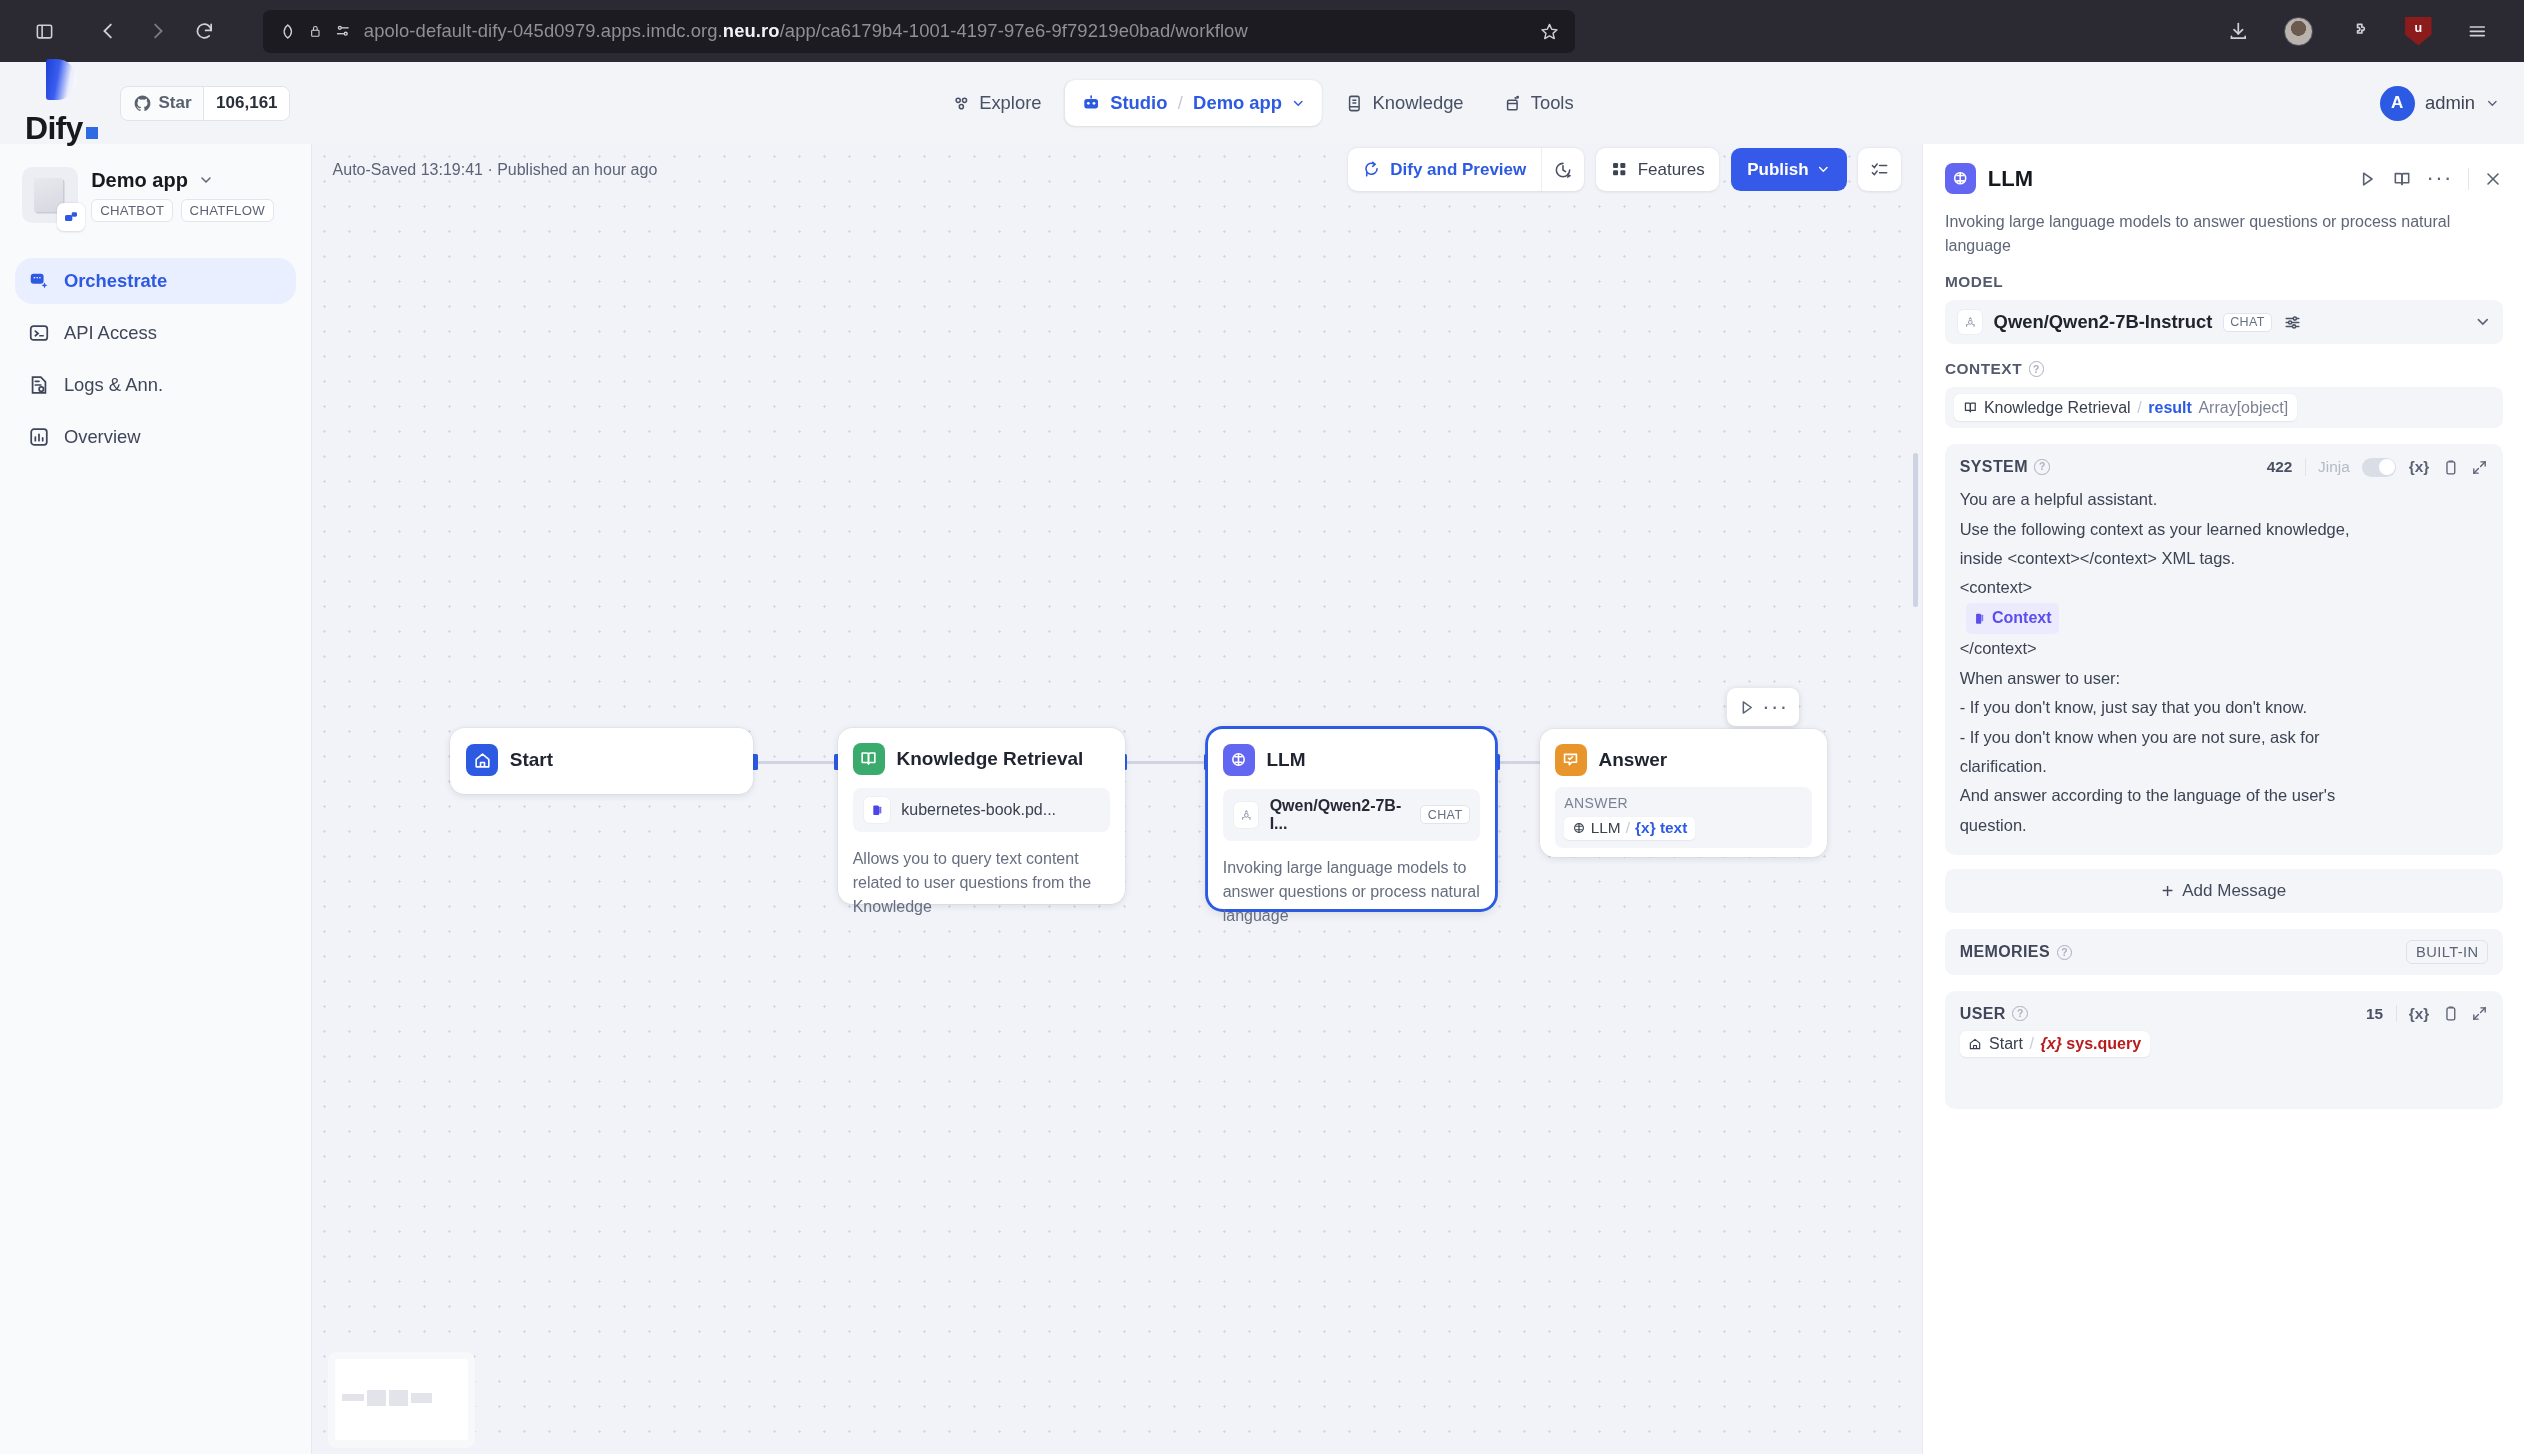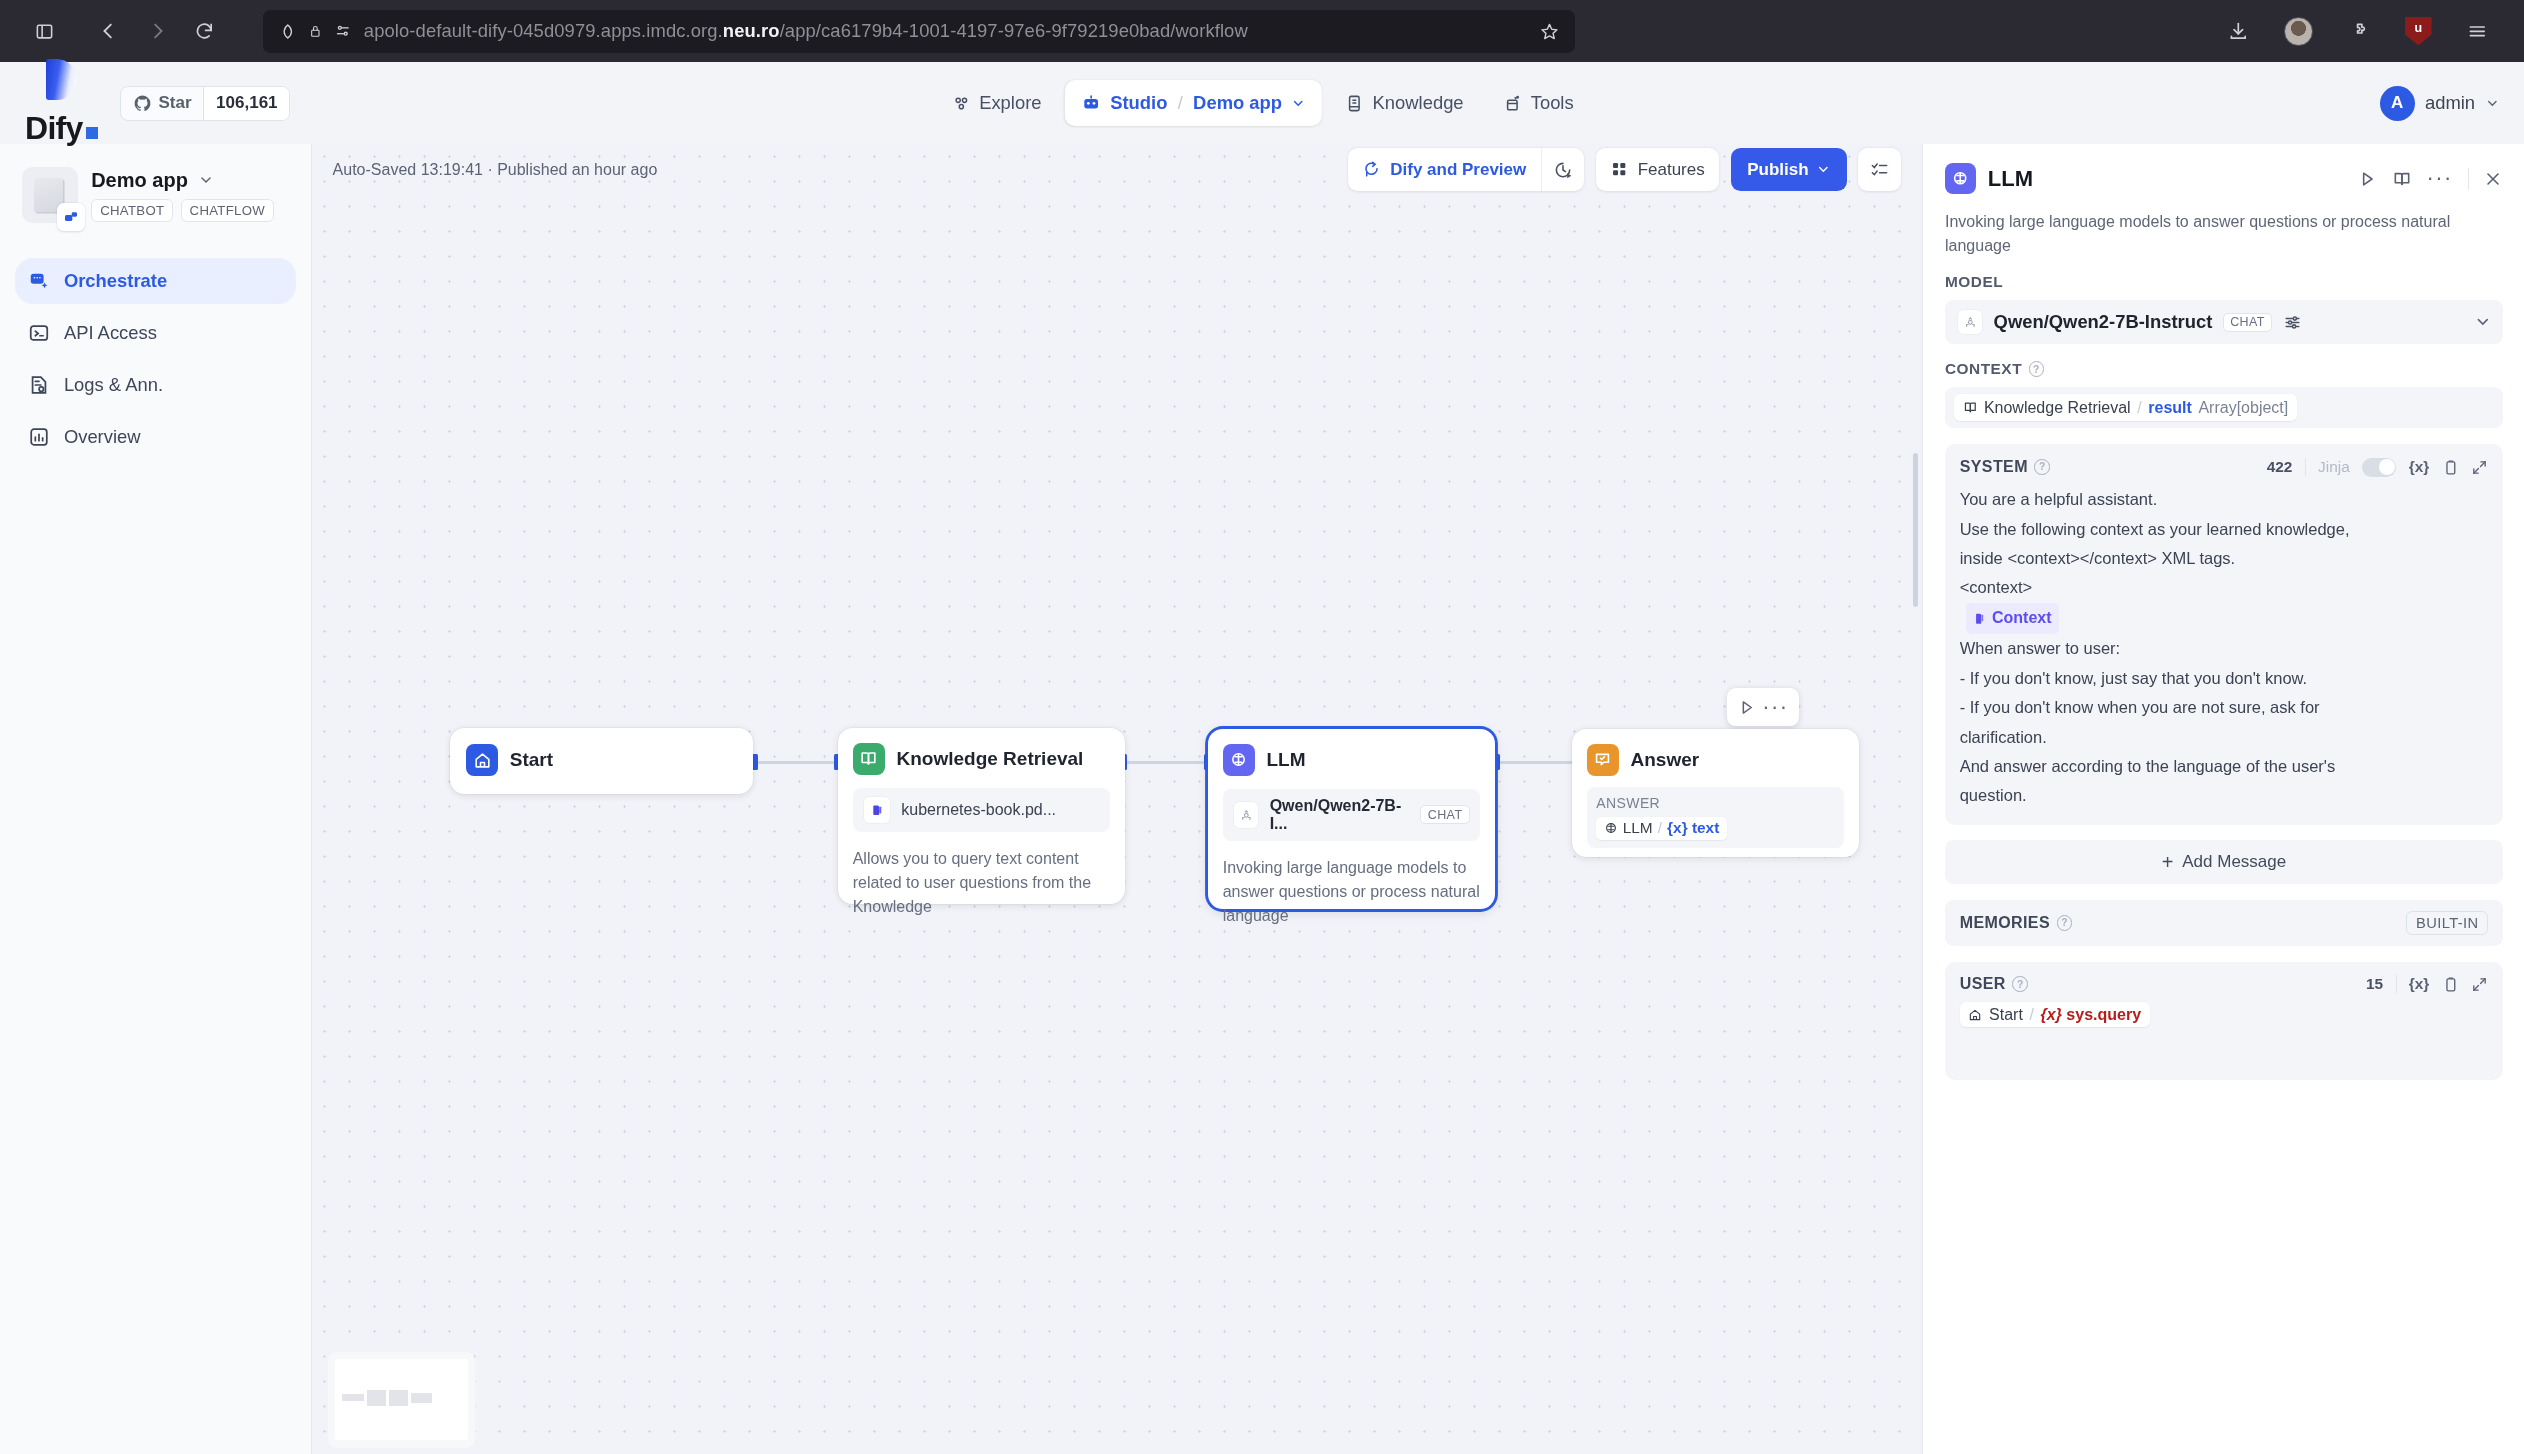--- a/index.html
+++ b/index.html
@@ -681,21 +681,21 @@
               <circle cx="12" cy="12" r="3"></circle>
               <path d="M12 4.5 10.3 6.8M12 4.5l1.7 2.3M5.5 16l2.8-.4M5.5 16l.6 2.8M18.5 16l-2.8-.4M18.5 16l-.6 2.8"></path>
             </svg>
         </span>
         <span style="font-size:16px;font-weight:700;color:#252a36;">Qwen/Qwen2-7B-I...</span>
         <span class="chat-pill">CHAT</span>
       </div>
       <div class="node-desc">Invoking large language models to answer questions or process natural language</div>
     </div>
 
-    <div class="node" style="left:1260px; top:585px; width:287px; height:128px;">
+    <div class="node" style="left:1228px; top:585px; width:287px; height:128px;">
       <div class="node-head">
         <div class="node-ic" style="background:#e8962c;">
           <svg width="19" height="19" viewBox="0 0 24 24" fill="none" stroke="#fff" stroke-width="2" stroke-linejoin="round">
               <path d="M4.5 5.5h15v10h-6l-3 3v-3h-6z"></path>
               <polyline points="9,10 11,12 15,8"></polyline>
             </svg>
         </div>
         <div class="node-title">Answer</div>
       </div>
       <div class="ans-box">
@@ -846,20 +846,21 @@
             <span class="var-chip">
               <span>
                 <svg width="13.2" height="13.2" viewBox="0 0 24 24" fill="#5b4df0">
                     <path d="M7 3h6l2 2v15a1.4 1.4 0 0 1-1.4 1.4H7A1.4 1.4 0 0 1 5.6 20V4.4A1.4 1.4 0 0 1 7 3z"></path>
                     <rect x="15.5" y="5" width="3" height="12" rx="1" fill="#7e73f5"></rect>
                   </svg>
               </span>
               <span>Context</span>
             </span>
           </p>
+          <p>&lt;/context&gt;</p>
           <p>When answer to user:</p>
           <p>- If you don't know, just say that you don't know.</p>
           <p>- If you don't know when you are not sure, ask for</p>
           <p>clarification.</p>
           <p>And answer according to the language of the user's</p>
           <p>question.</p>
         </div>
       </div>
 
       <div class="add-msg">

